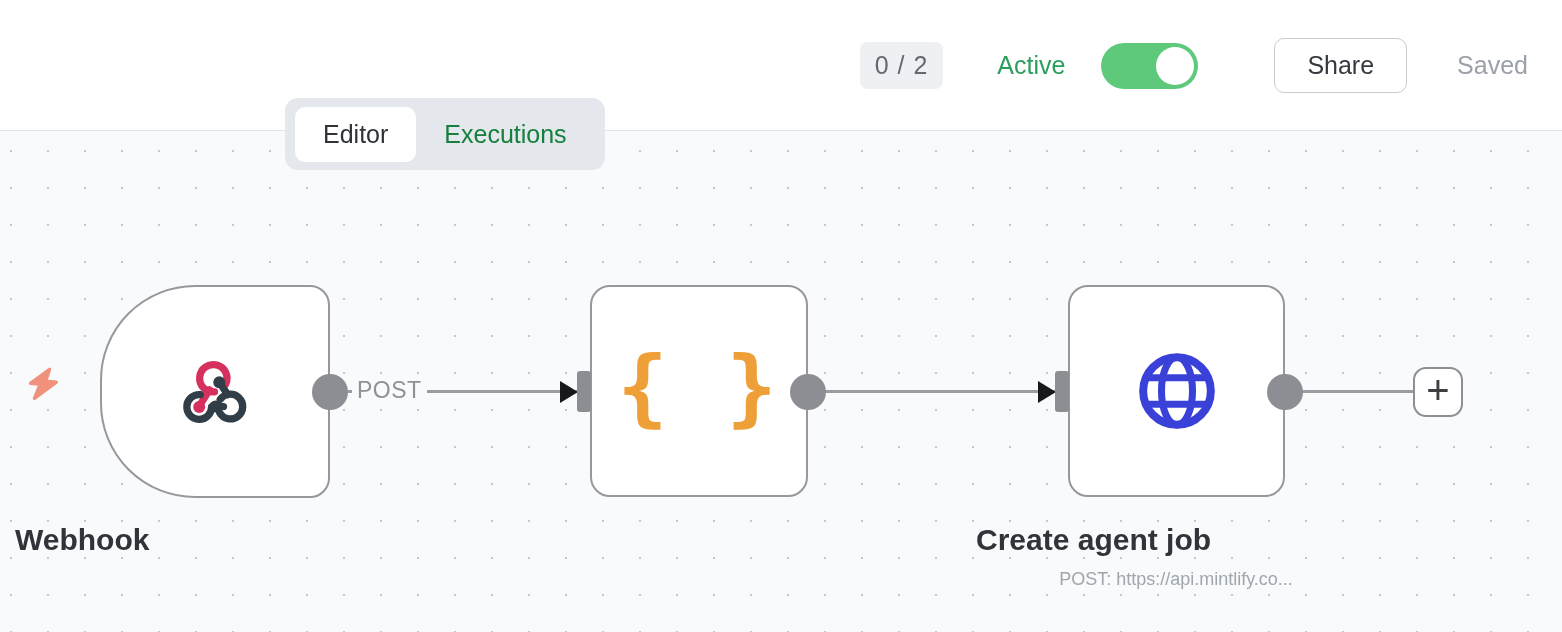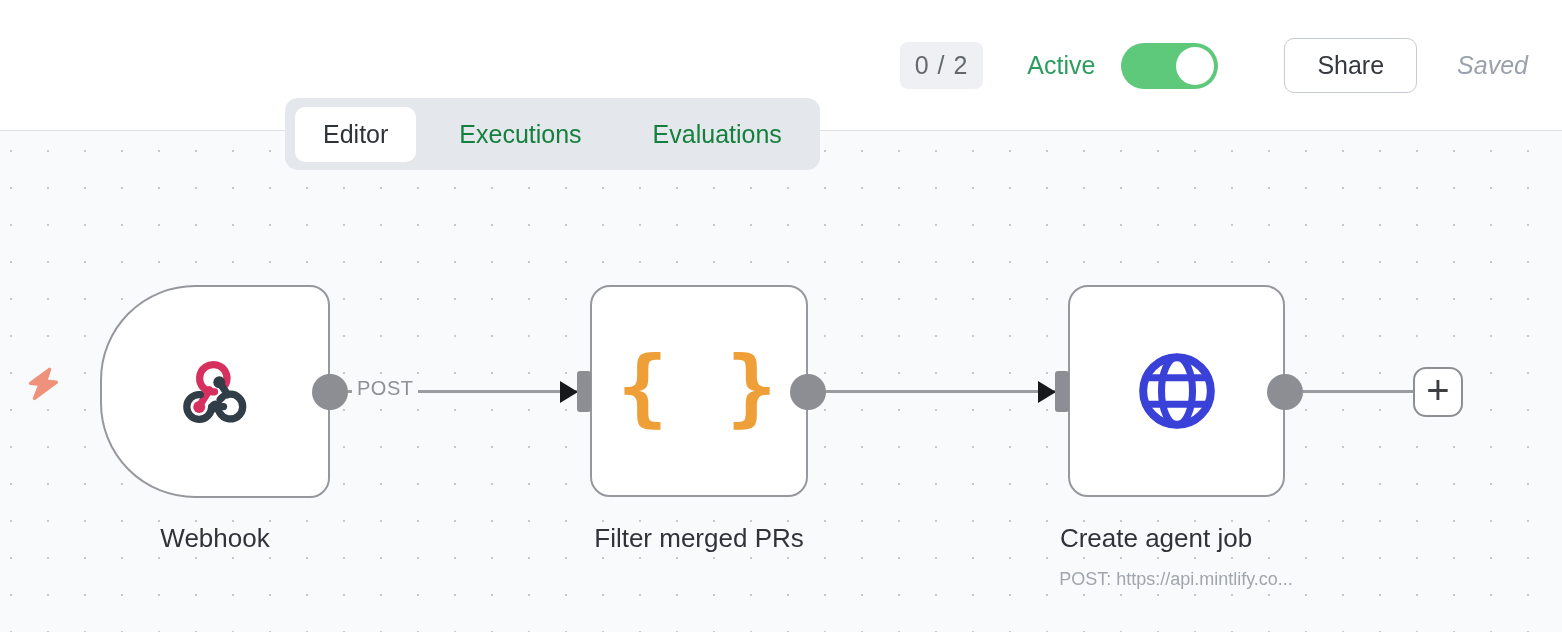--- a/index.html
+++ b/index.html
@@ -6,48 +6,48 @@
   html,body { width:1562px; height:632px; overflow:hidden; }
   body { font-family:"Liberation Sans", sans-serif; background:#ffffff; position:relative; }
 
   
   .header {
     position:absolute; left:0; top:0; width:1562px; height:131px;
     background:#ffffff; border-bottom:1px solid #e0e2e7; z-index:5;
   }
   .header-controls {
     position:absolute; right:34px; top:0; height:131px;
-    display:flex; align-items:center; gap:26px;
+    display:flex; align-items:center; gap:36px;
   }
   .issue-badge {
     background:#eef0f4; color:#63696f; font-size:25px;
     padding:9px 15px; border-radius:8px; letter-spacing:1px;
   }
   .active-label { color:#2b9e5e; font-size:25px; font-weight:500; margin-left:18px; }
   .toggle {
     width:97px; height:46px; border-radius:23px; background:#5ec97b;
     position:relative; cursor:pointer;
   }
   .toggle-knob {
     position:absolute; right:4px; top:4px; width:38px; height:38px;
     border-radius:50%; background:#ffffff;
   }
   .share-btn {
     margin-left:40px;
     background:#ffffff; border:1.5px solid #c7cbd2; border-radius:10px;
     font-size:25px; color:#35393f; font-weight:500;
     padding:12px 32px; font-family:"Liberation Sans", sans-serif; cursor:pointer;text-align:center;
   }
-  .saved-label { color:#9ba1ab; font-size:25px; font-weight:500; margin-left:14px;font-style:italic; }
+  .saved-label { color:#9ba1ab; font-size:25px; font-weight:500; margin-left:14px; }
 
   
   .tabbar {
     position:absolute; left:285px; top:98px; height:72px;
     background:#e4e7ec; border-radius:13px; z-index:10;
-    display:flex; align-items:center; padding:0 10px;gap:15px;
+    display:flex; align-items:center; padding:0 10px;
   }
   .tab {
     font-size:25px; color:#15803d; font-weight:500;
     padding:13px 28px; border-radius:10px; cursor:pointer; white-space:nowrap;
   }
   .tab.active { background:#ffffff; color:#2f3338; }
 
   
   .canvas {
     position:absolute; left:0; top:131px; width:1562px; height:501px;
@@ -74,27 +74,27 @@
   }
   .port-out {
     position:absolute; width:36px; height:36px; border-radius:50%;
     background:#8d8e93; top:242.5px; z-index:4;
   }
   .port-in {
     position:absolute; width:14px; height:41px; border-radius:3px;
     background:#8d8e93; top:240px; z-index:4;
   }
   .wire-label {
-    position:absolute; top:246px; font-size:20px; color:#8f9196;
+    position:absolute; top:246px; font-size:23px; color:#8f9196;
     background:#f9fafb; padding:0 5px; z-index:3; letter-spacing:0.5px;text-align:right;
   }
 
   .node-label {
-    position:absolute; width:400px; top:392px; text-align:center;
-    font-size:26px; color:#30343a; font-weight:400; z-index:3;
+    position:absolute; width:400px; top:392px; 
+    font-size:30px; color:#30343a; font-weight:700; z-index:3;
   }
   .node-subtitle {
     position:absolute; width:500px; top:438px; text-align:center;
     font-size:18px; color:#a0a6ae; font-weight:400; z-index:3; white-space:nowrap;
   }
 
   .braces {
     font-size:84px; font-weight:700; color:#ef9f38; letter-spacing:4px;
     font-family:"DejaVu Sans Mono", monospace; line-height:1; padding-bottom:8px;
   }
@@ -119,21 +119,20 @@
       <div class="toggle-knob"></div>
     </div>
     <button class="share-btn">Share</button>
     <span class="saved-label">Saved</span>
   </div>
 </div>
 
 <div class="tabbar">
   <div class="tab active">Editor</div>
   <div class="tab">Executions</div>
-  <div class="tab">Evaluations</div>
 </div>
 
 <div class="canvas">
 
   <svg class="trigger-zap" viewBox="0 0 32 32">
     <path d="M21 2 L4 14.5 L12.5 15.5 L7.5 28 L27 13.5 L17.5 12.5 Z" fill="#f0917c" stroke="#f0917c" stroke-width="3" stroke-linejoin="round"></path>
   </svg>
 
   <div class="node node-trigger" style="left:100px; top:154px; width:230px; height:213px;">
     <div class="node-icon-wrap">
@@ -164,35 +163,34 @@
 
   <div class="port-in" style="left:577px;"></div>
   <div class="node node-square" style="left:590px; top:154px; width:218px; height:212px;">
     <div class="node-icon-wrap">
       <span class="braces">{ }</span>
     </div>
   </div>
   <div class="port-out" style="left:790px;"></div>
   <div class="wire" style="left:823px; width:233px;"></div>
   <div class="arrowhead" style="left:1038px;"></div>
-  <div class="node-label" style="left:499px;">Filter merged PRs</div>
 
   <div class="port-in" style="left:1055px;"></div>
   <div class="node node-square" style="left:1068px; top:154px; width:217px; height:212px;">
     <div class="node-icon-wrap">
       <svg width="94" height="94" viewBox="0 0 100 100" fill="none">
         <circle cx="50" cy="50" r="36" stroke="#3a41d8" stroke-width="8.5"></circle>
         <ellipse cx="50" cy="50" rx="16.5" ry="36" stroke="#3a41d8" stroke-width="7.5"></ellipse>
         <path d="M 17.5 36 L 82.5 36" stroke="#3a41d8" stroke-width="7.5"></path>
         <path d="M 17.5 64 L 82.5 64" stroke="#3a41d8" stroke-width="7.5"></path>
       </svg>
     </div>
   </div>
   <div class="port-out" style="left:1267px;"></div>
   <div class="wire" style="left:1300px; width:115px;"></div>
-  <div class="node-label" style="left:956px;">Create agent job</div>
+  <div class="node-label" style="left:976px;">Create agent job</div>
   <div class="node-subtitle" style="left:926px;">POST: https://api.mintlify.co...</div>
 
   <div class="add-btn">
     <span>+</span>
   </div>
 
 </div>
 
 </body></html>

